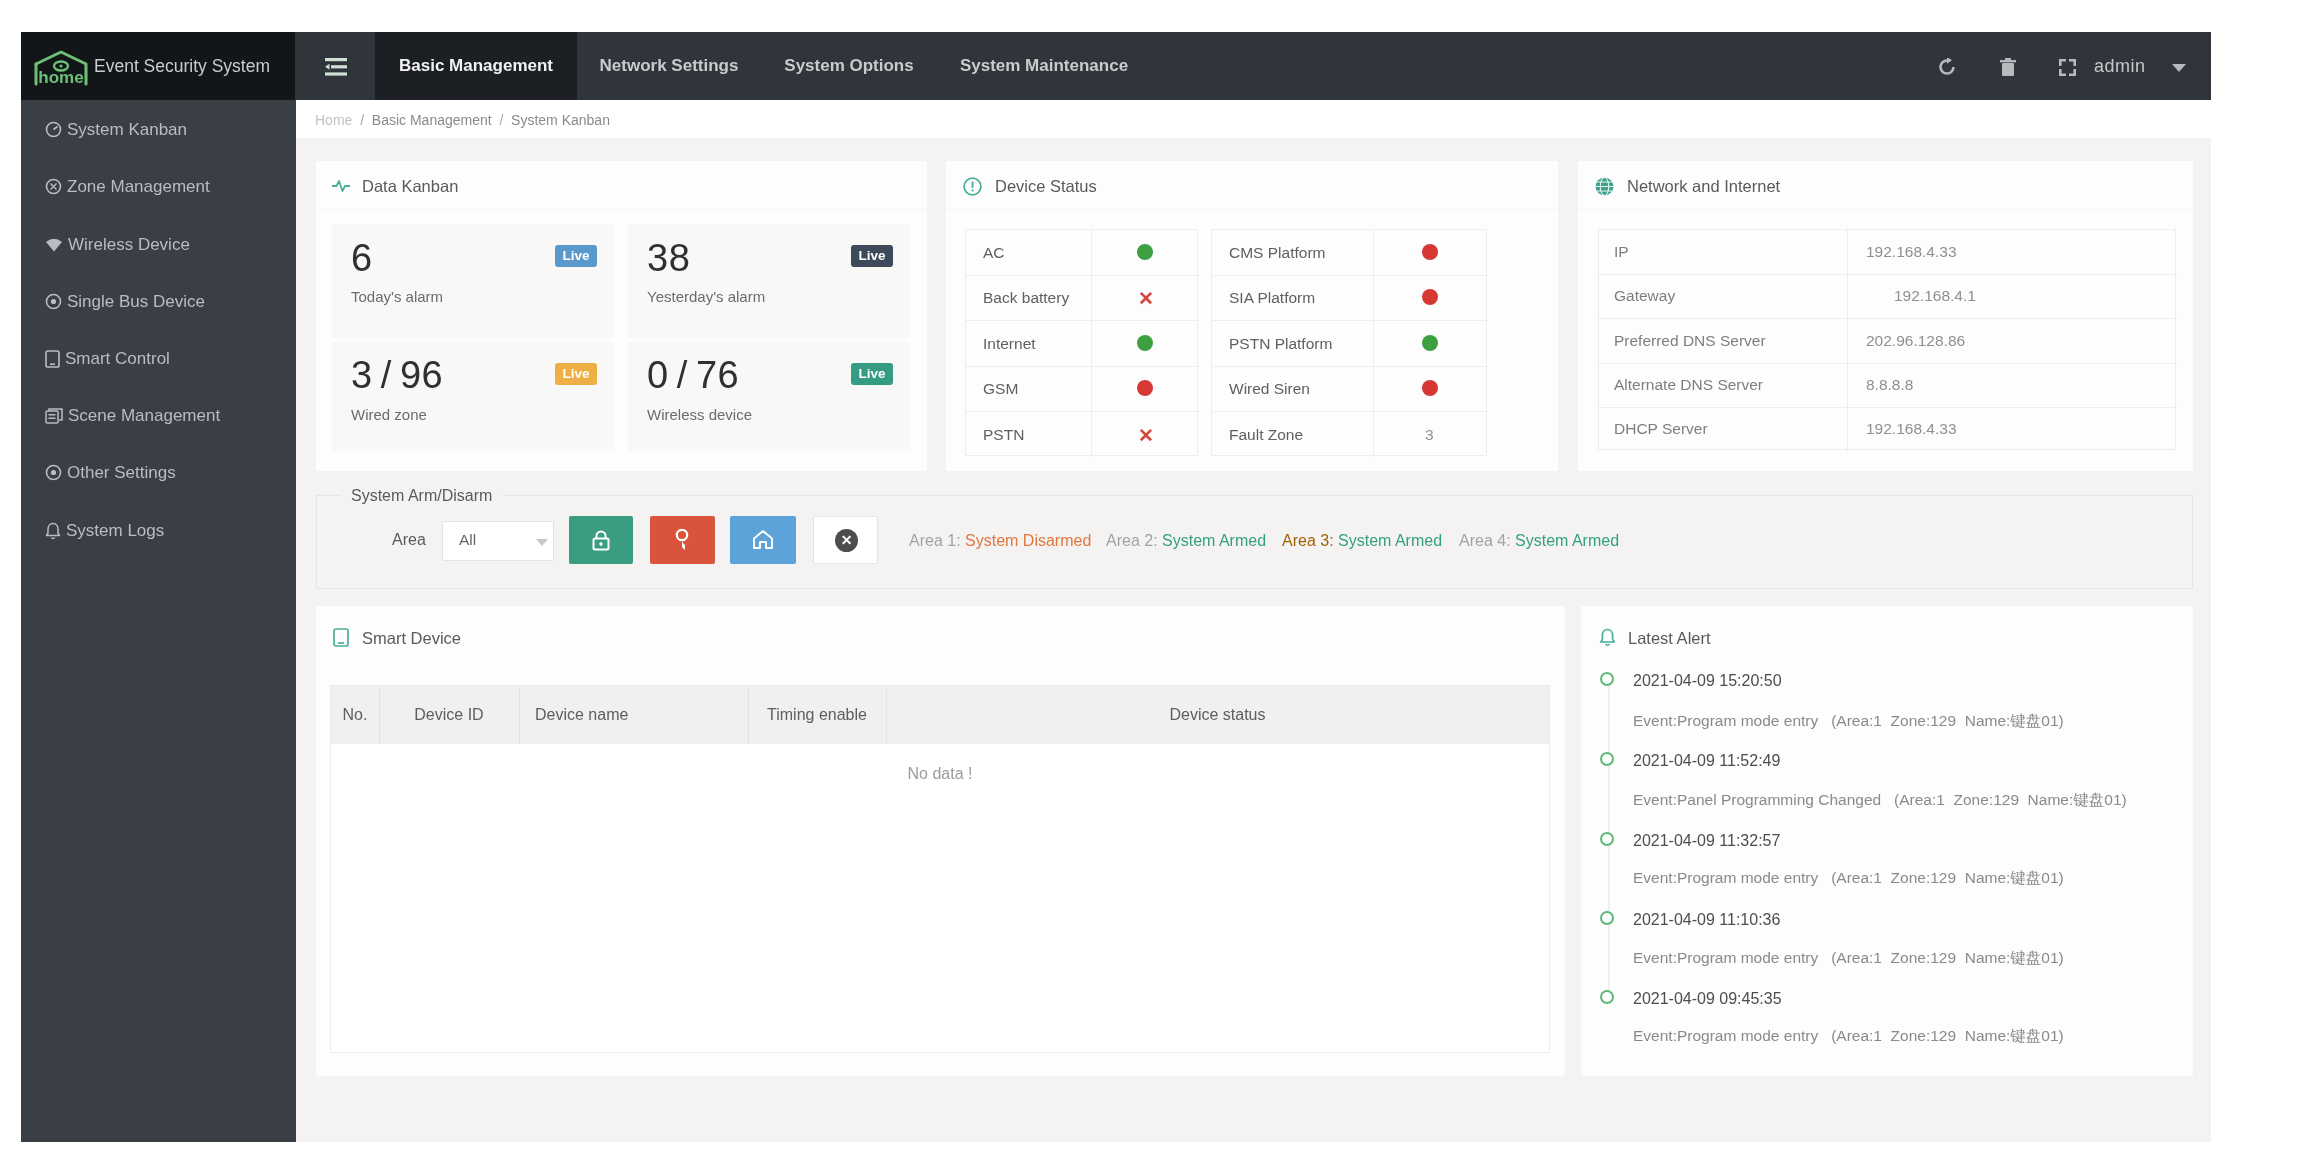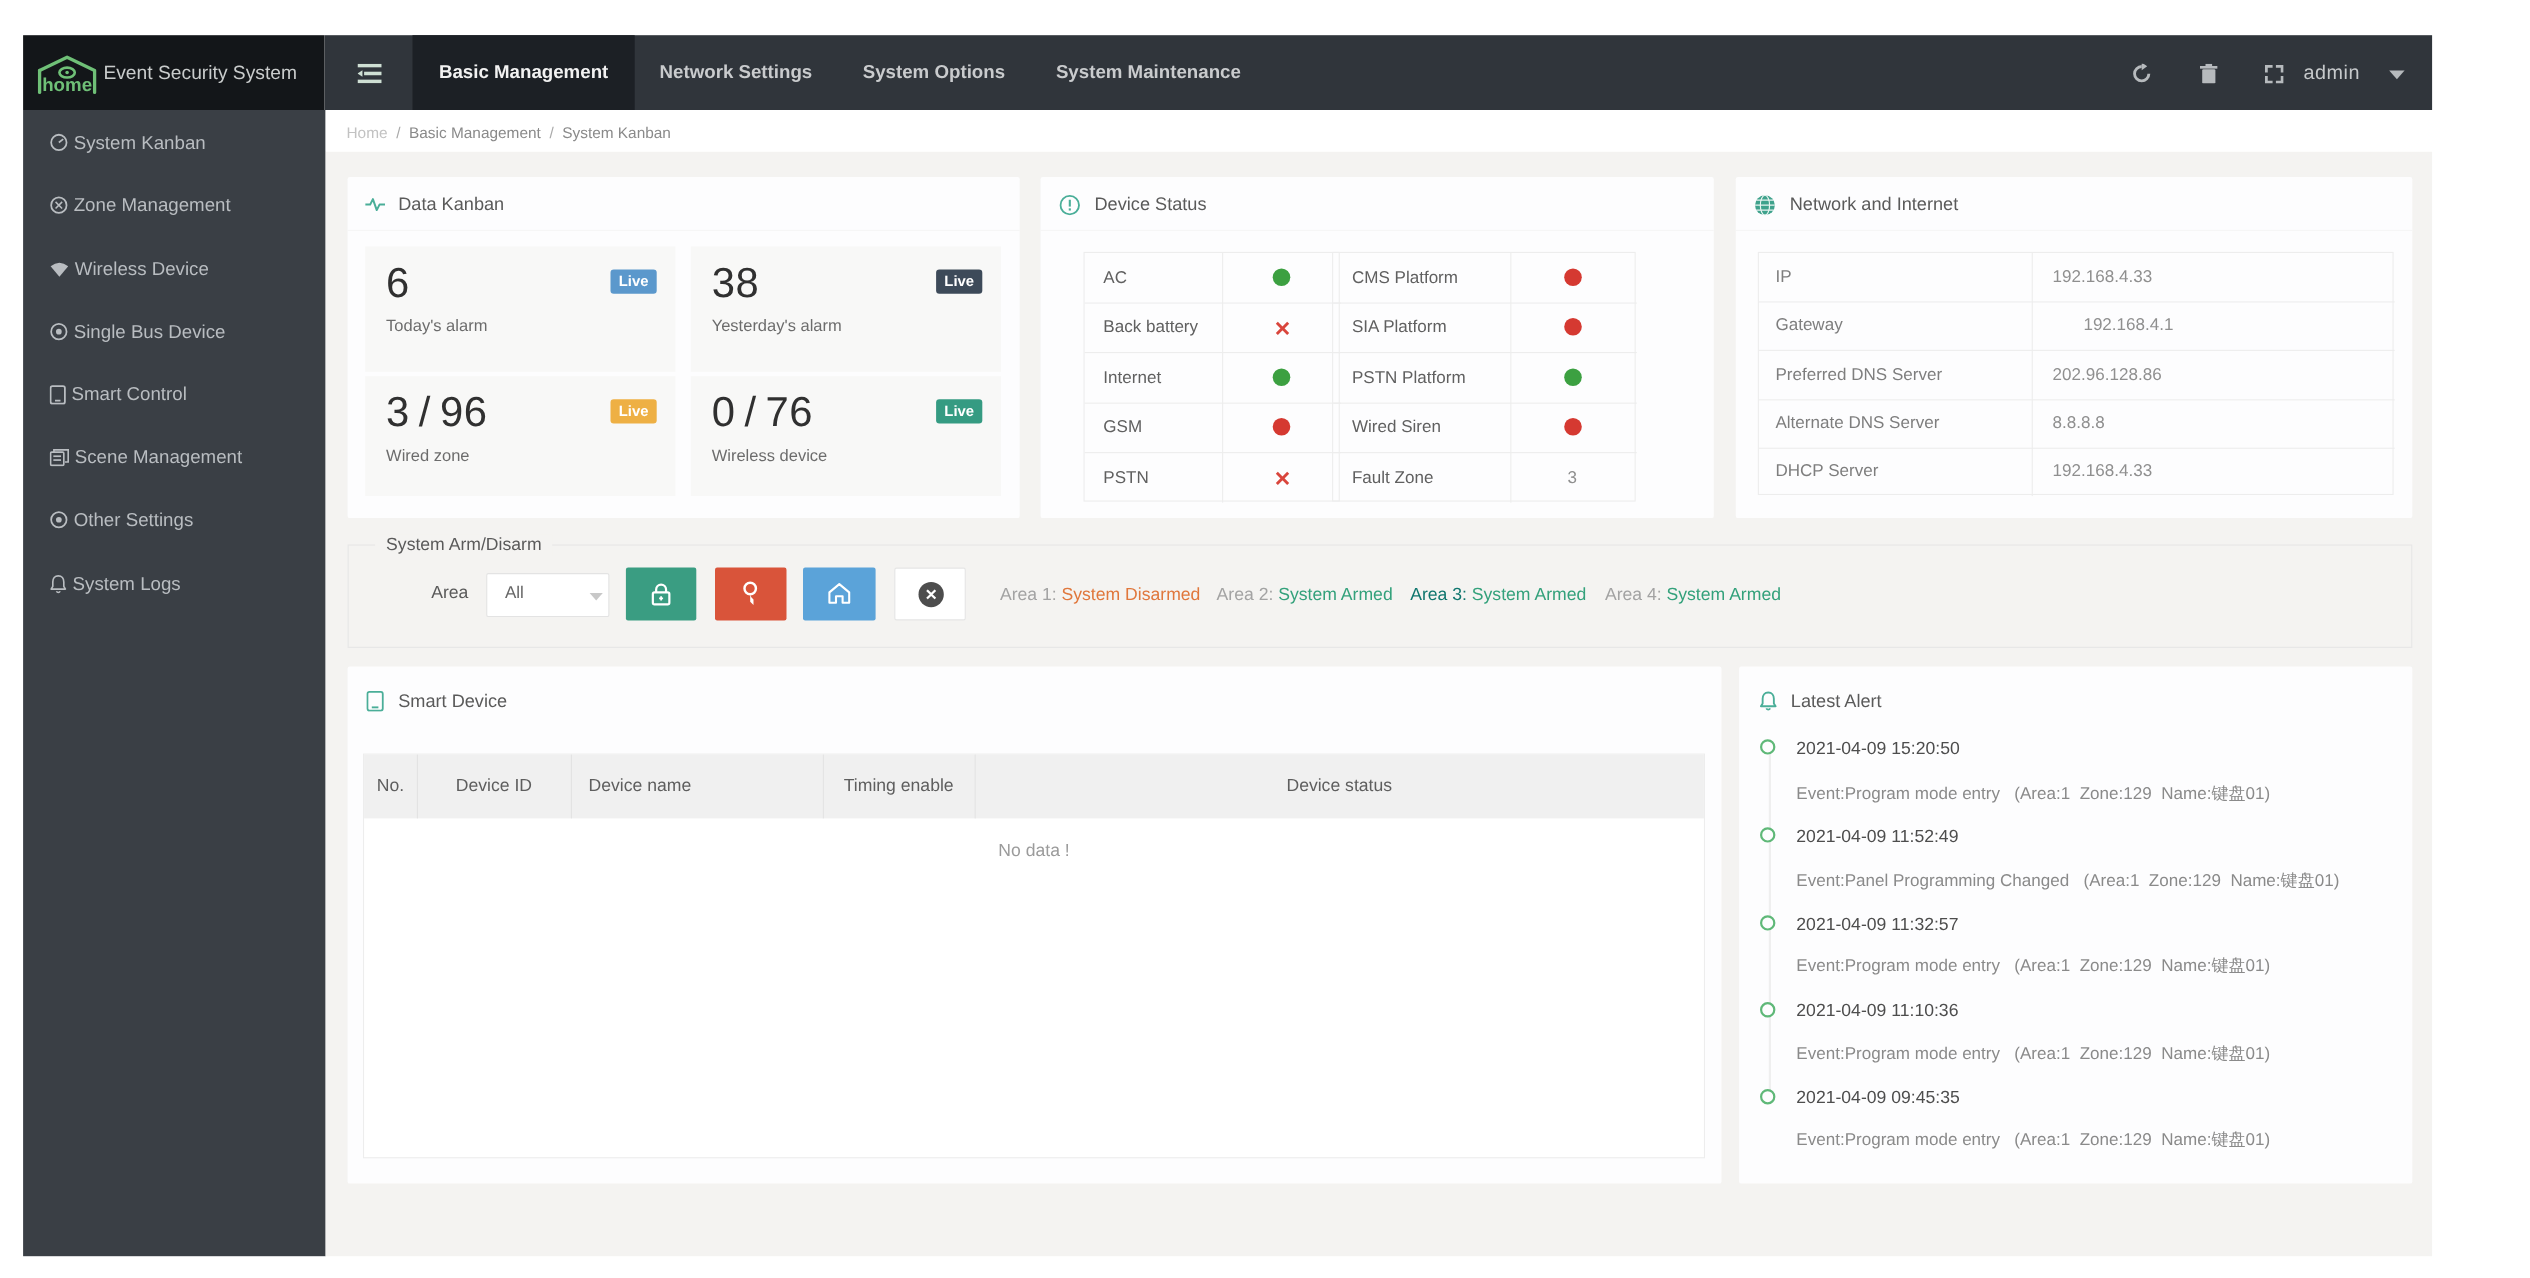--- a/index.html
+++ b/index.html
@@ -173,21 +173,21 @@
   </div>
 
   <div class="card" style="left:925px;top:129px;width:612px;height:310px;">
     <div class="cardhead"></div>
     <svg class="abs" style="left:17px;top:16px" width="19" height="19" viewBox="0 0 19 19">
       <circle cx="9.5" cy="9.5" r="8.4" fill="none" stroke="#4aae98" stroke-width="1.7"></circle>
       <rect x="8.6" y="4.6" width="1.9" height="6.2" fill="#4aae98"></rect>
       <rect x="8.6" y="12.4" width="1.9" height="2" fill="#4aae98"></rect>
     </svg>
     <div class="cardtitle" style="left:49px;">Device Status</div>
-    <div class="stable" style="left:19px;top:68px;width:233px;height:227px;margin-left:20px;">
+    <div class="stable" style="left:19px;top:68px;width:233px;height:227px;">
       <div class="abs" style="left:0;top:45px;width:233px;border-top:1px solid #ededed;"></div>
       <div class="abs" style="left:0;top:90px;width:233px;border-top:1px solid #ededed;"></div>
       <div class="abs" style="left:0;top:136px;width:233px;border-top:1px solid #ededed;"></div>
       <div class="abs" style="left:0;top:181px;width:233px;border-top:1px solid #ededed;"></div>
       <div class="abs" style="left:125px;top:0;height:227px;border-left:1px solid #ededed;"></div>
       <div class="slabel" style="left:17px;top:14px;">AC</div>
       <div class="slabel" style="left:17px;top:59px;">Back battery</div>
       <div class="slabel" style="left:17px;top:105px;">Internet</div>
       <div class="slabel" style="left:17px;top:150px;">GSM</div>
       <div class="slabel" style="left:17px;top:196px;">PSTN</div>
@@ -266,21 +266,21 @@
     <div class="abs" style="left:413px;top:20px;width:66px;height:48px;background:#5ba3d9;border-radius:2px;">
       <svg class="abs" style="left:22px;top:13px" width="22" height="21" viewBox="0 0 22 21">
         <path d="M2 9.5 L11 2 L20 9.5 L20 19 L14 19 L14 13 L8 13 L8 19 L2 19 Z" fill="none" stroke="#fff" stroke-width="1.9" stroke-linejoin="round"></path>
       </svg>
     </div>
     <div class="abs" style="left:496px;top:20px;width:65px;height:48px;background:#fff;border:1px solid #e5e5e5;border-radius:2px;">
       <div class="abs" style="left:21px;top:12px;width:23px;height:23px;border-radius:50%;background:#4d4d4d;color:#fff;font-size:14px;font-weight:bold;text-align:center;line-height:23px;">✕</div>
     </div>
     <div class="statust" style="left:592px;top:36px;"><span style="color:#a3a3a3;">Area 1: </span><span style="color:#e0773c;">System Disarmed</span></div>
     <div class="statust" style="left:789px;top:36px;"><span style="color:#a3a3a3;">Area 2: </span><span style="color:#33a17b;">System Armed</span></div>
-    <div class="statust" style="left:965px;top:36px;"><span style="color:#0f766e;margin-top:15px;">Area 3: </span><span style="color:#33a17b;">System Armed</span></div>
+    <div class="statust" style="left:965px;top:36px;"><span style="color:#a16207;margin-top:15px;">Area 3: </span><span style="color:#33a17b;">System Armed</span></div>
     <div class="statust" style="left:1142px;top:36px;"><span style="color:#a3a3a3;">Area 4: </span><span style="color:#33a17b;">System Armed</span></div>
   </div>
 
   <div class="card" style="left:295px;top:574px;width:1249px;height:470px;">
     <svg class="abs" style="left:17px;top:22px" width="16" height="19" viewBox="0 0 16 19">
       <rect x="1" y="1" width="14" height="17" rx="1.8" fill="none" stroke="#4aae98" stroke-width="1.7"></rect>
       <rect x="5" y="14.2" width="6" height="1.7" fill="#4aae98"></rect>
     </svg>
     <div class="cardtitle" style="left:46px;top:7px;">Smart Device</div>
     <div class="abs" style="left:14px;top:79px;width:1220px;height:368px;border:1px solid #ededed;background:#fff;">

